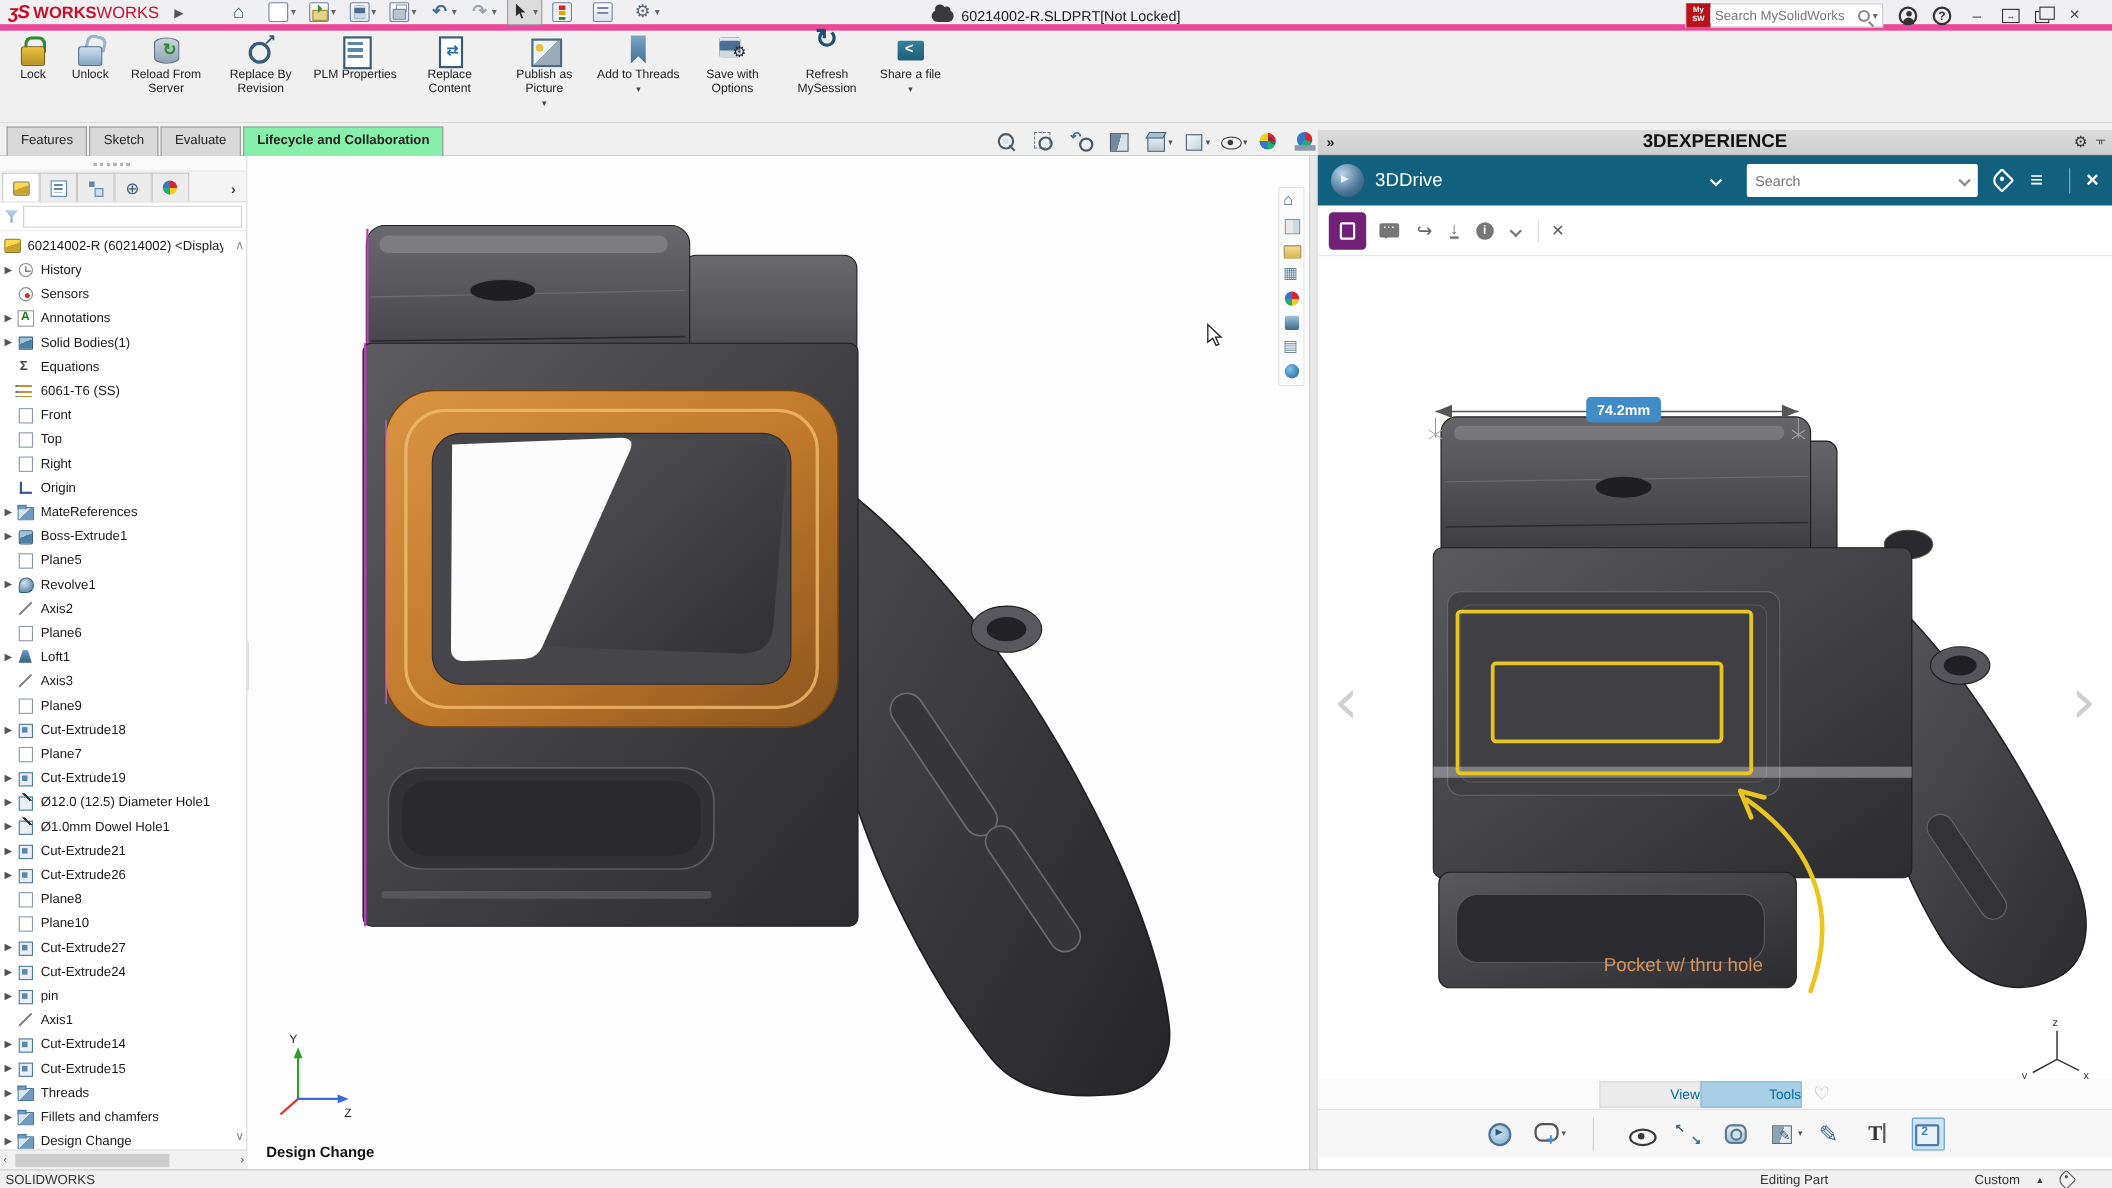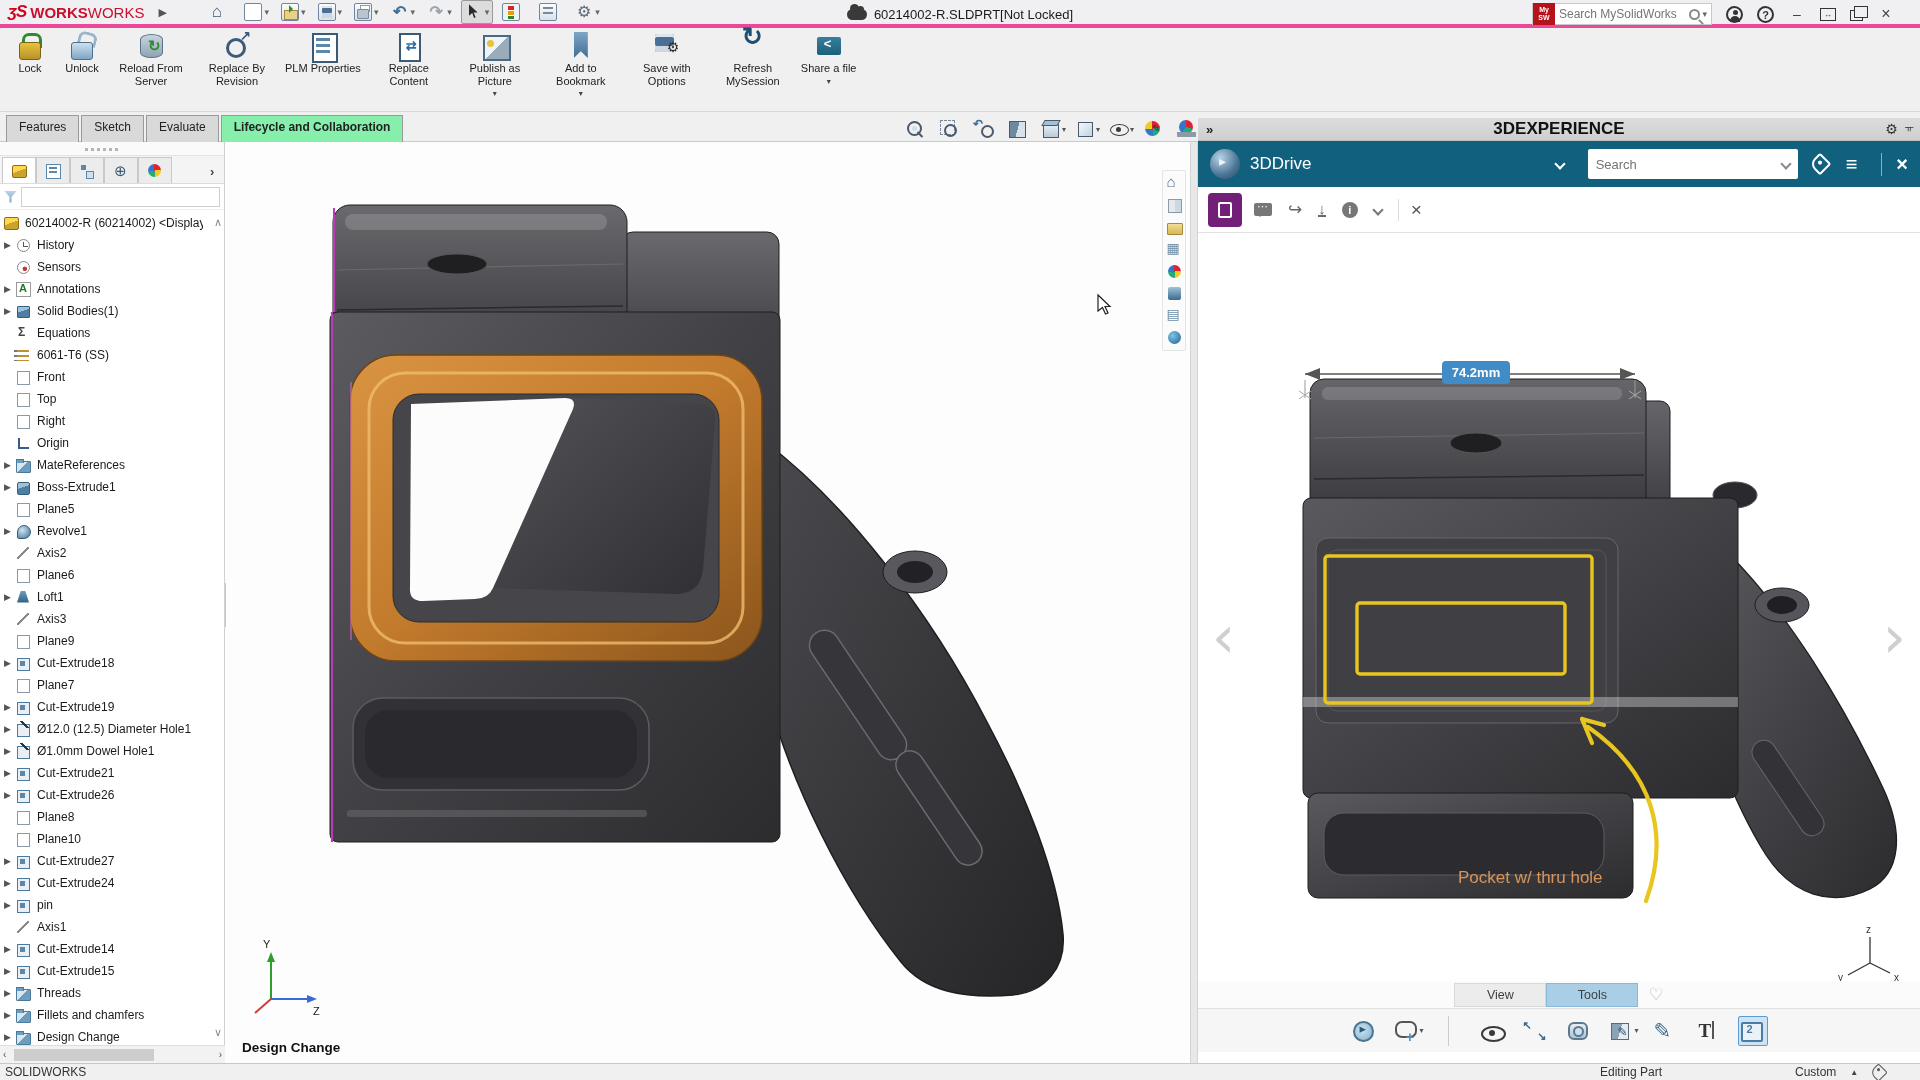--- a/index.html
+++ b/index.html
@@ -1,20 +1,20 @@
 <!DOCTYPE html>
 <html><head>
 <meta charset="utf-8">
 <style>
   *{margin:0;padding:0;box-sizing:border-box}
   html,body{width:1920px;height:1080px;overflow:hidden;font-family:"Liberation Sans",sans-serif;background:#f0f0f0;font-size:12px;color:#222}
   .abs{position:absolute}
 
   
-  #titlebar{position:absolute;left:0;top:0;width:1920px;height:28px;background:#f0f0f2;display:flex;align-items:center;border-bottom:4px solid #ec4899}
+  #titlebar{position:absolute;left:0;top:0;width:1920px;height:28px;background:#f0f0f2;display:flex;align-items:center;border-bottom:6px solid #ec4899}
   .dslogo{display:flex;align-items:center;margin-left:8px;gap:4px}
   .dsmark{color:#d6001c;font-weight:bold;font-size:17px;font-style:italic;letter-spacing:-1px}
   .swname{font-size:15px;color:#c8102e}
   .swname b{font-weight:bold}
   .flyarr{color:#555;margin:0 10px 0 14px;font-size:11px}
   .qbar{display:flex;align-items:center;gap:6px;margin-left:28px}
   .qbtn{display:flex;align-items:center;gap:2px;padding:2px 3px;border-radius:2px}
   .qbtn.active{background:#dcdcdc;border:1px solid #9a9a9a}
   .qico{width:18px;height:18px;display:inline-block;position:relative;border:1px solid #6f85a0;background:linear-gradient(#fdfdfd,#d8e2ec);border-radius:2px}
   .qico.g-home{border:none;background:none;color:#3c5a7a;font-size:17px;line-height:18px;text-align:center}
@@ -217,21 +217,21 @@
   .f-comment::before{content:"⋯";position:absolute;color:#fff;font-size:11px;left:3px;top:-3px}
   .f-comment::after{content:"";position:absolute;left:3px;bottom:-4px;border:3px solid transparent;border-top-color:#777}
   .f-share{font-size:17px;color:#666}
   .f-down{font-size:15px;color:#666;border-bottom:2px solid #666;line-height:13px}
   .f-info{width:16px;height:16px;border-radius:50%;background:#777;color:#fff;font-size:11px;font-weight:bold;text-align:center;line-height:16px}
   .chev3{display:inline-block;border:solid #777;border-width:0 2px 2px 0;padding:3px;transform:rotate(45deg)}
   .f-x{color:#555;font-size:19px;border-left:1px solid #ddd;padding-left:12px}
   .preview{position:relative;height:748px;background:#fff;overflow:hidden}
   .navarrow{position:absolute;top:370px;font-size:58px;color:#cfcfcf;font-family:"DejaVu Sans",sans-serif}
   .p-tabsrow{height:27px;display:flex;align-items:center;justify-content:center;gap:0;background:#fbfbfb}
-  .p-tab{width:92px;text-align:center;padding:4px 0;font-size:12.5px;color:#404040;background:#ececec;border:1px solid #d8d8d8}
+  .p-tab{width:92px;text-align:right;padding:4px 0;font-size:12.5px;color:#0369a1;background:#ececec;border:1px solid #d8d8d8}
   .p-tab.active{background:#a9cfe7;border-color:#8ab8d8}
   .heart{color:#bbb;font-size:17px;margin-left:10px}
   .toolsrow{height:44px;background:#f6f6f6;border-top:1px solid #e0e0e0;display:flex;align-items:center;justify-content:center;gap:13px}
   .tool{width:30px;height:30px;position:relative;display:flex;align-items:center;justify-content:center}
   .tool.active{background:#cfe3f3;border:1px solid #5b9bd5;border-radius:2px}
   .tico2{width:24px;height:24px;position:relative;display:inline-block}
   .tico2::before,.tico2::after{content:"";position:absolute}
   .tico2.ic-play-review::before{left:2px;top:2px;width:17px;height:17px;border:2px solid #4a7494;border-radius:50%;background:radial-gradient(circle at 40% 40%,#cfe4f2,#7fb0cc)}
   .tico2.ic-play-review::after{content:"▸";left:9px;top:2px;color:#2a5a7a;font-size:13px}
   .tico2.ic-add-comment::before{left:1px;top:2px;width:18px;height:13px;border:2px solid #555;border-radius:7px}
@@ -392,21 +392,21 @@
     </div>
 
     <div class="lbtn">
       <span class="licon ic-publish-picture"></span>
       <span>Publish as Picture</span>
       <span class="ldd">▾</span>
     </div>
 
     <div class="lbtn">
       <span class="licon ic-add-bookmark"></span>
-      <span>Add to Bookmark</span>
+      <span>Add to Threads</span>
       <span class="ldd">▾</span>
     </div>
 
     <div class="lbtn">
       <span class="licon ic-save-options"></span>
       <span>Save with Options</span>
       <span class="ldd" style="visibility: hidden;">▾</span>
     </div>
 
     <div class="lbtn">

